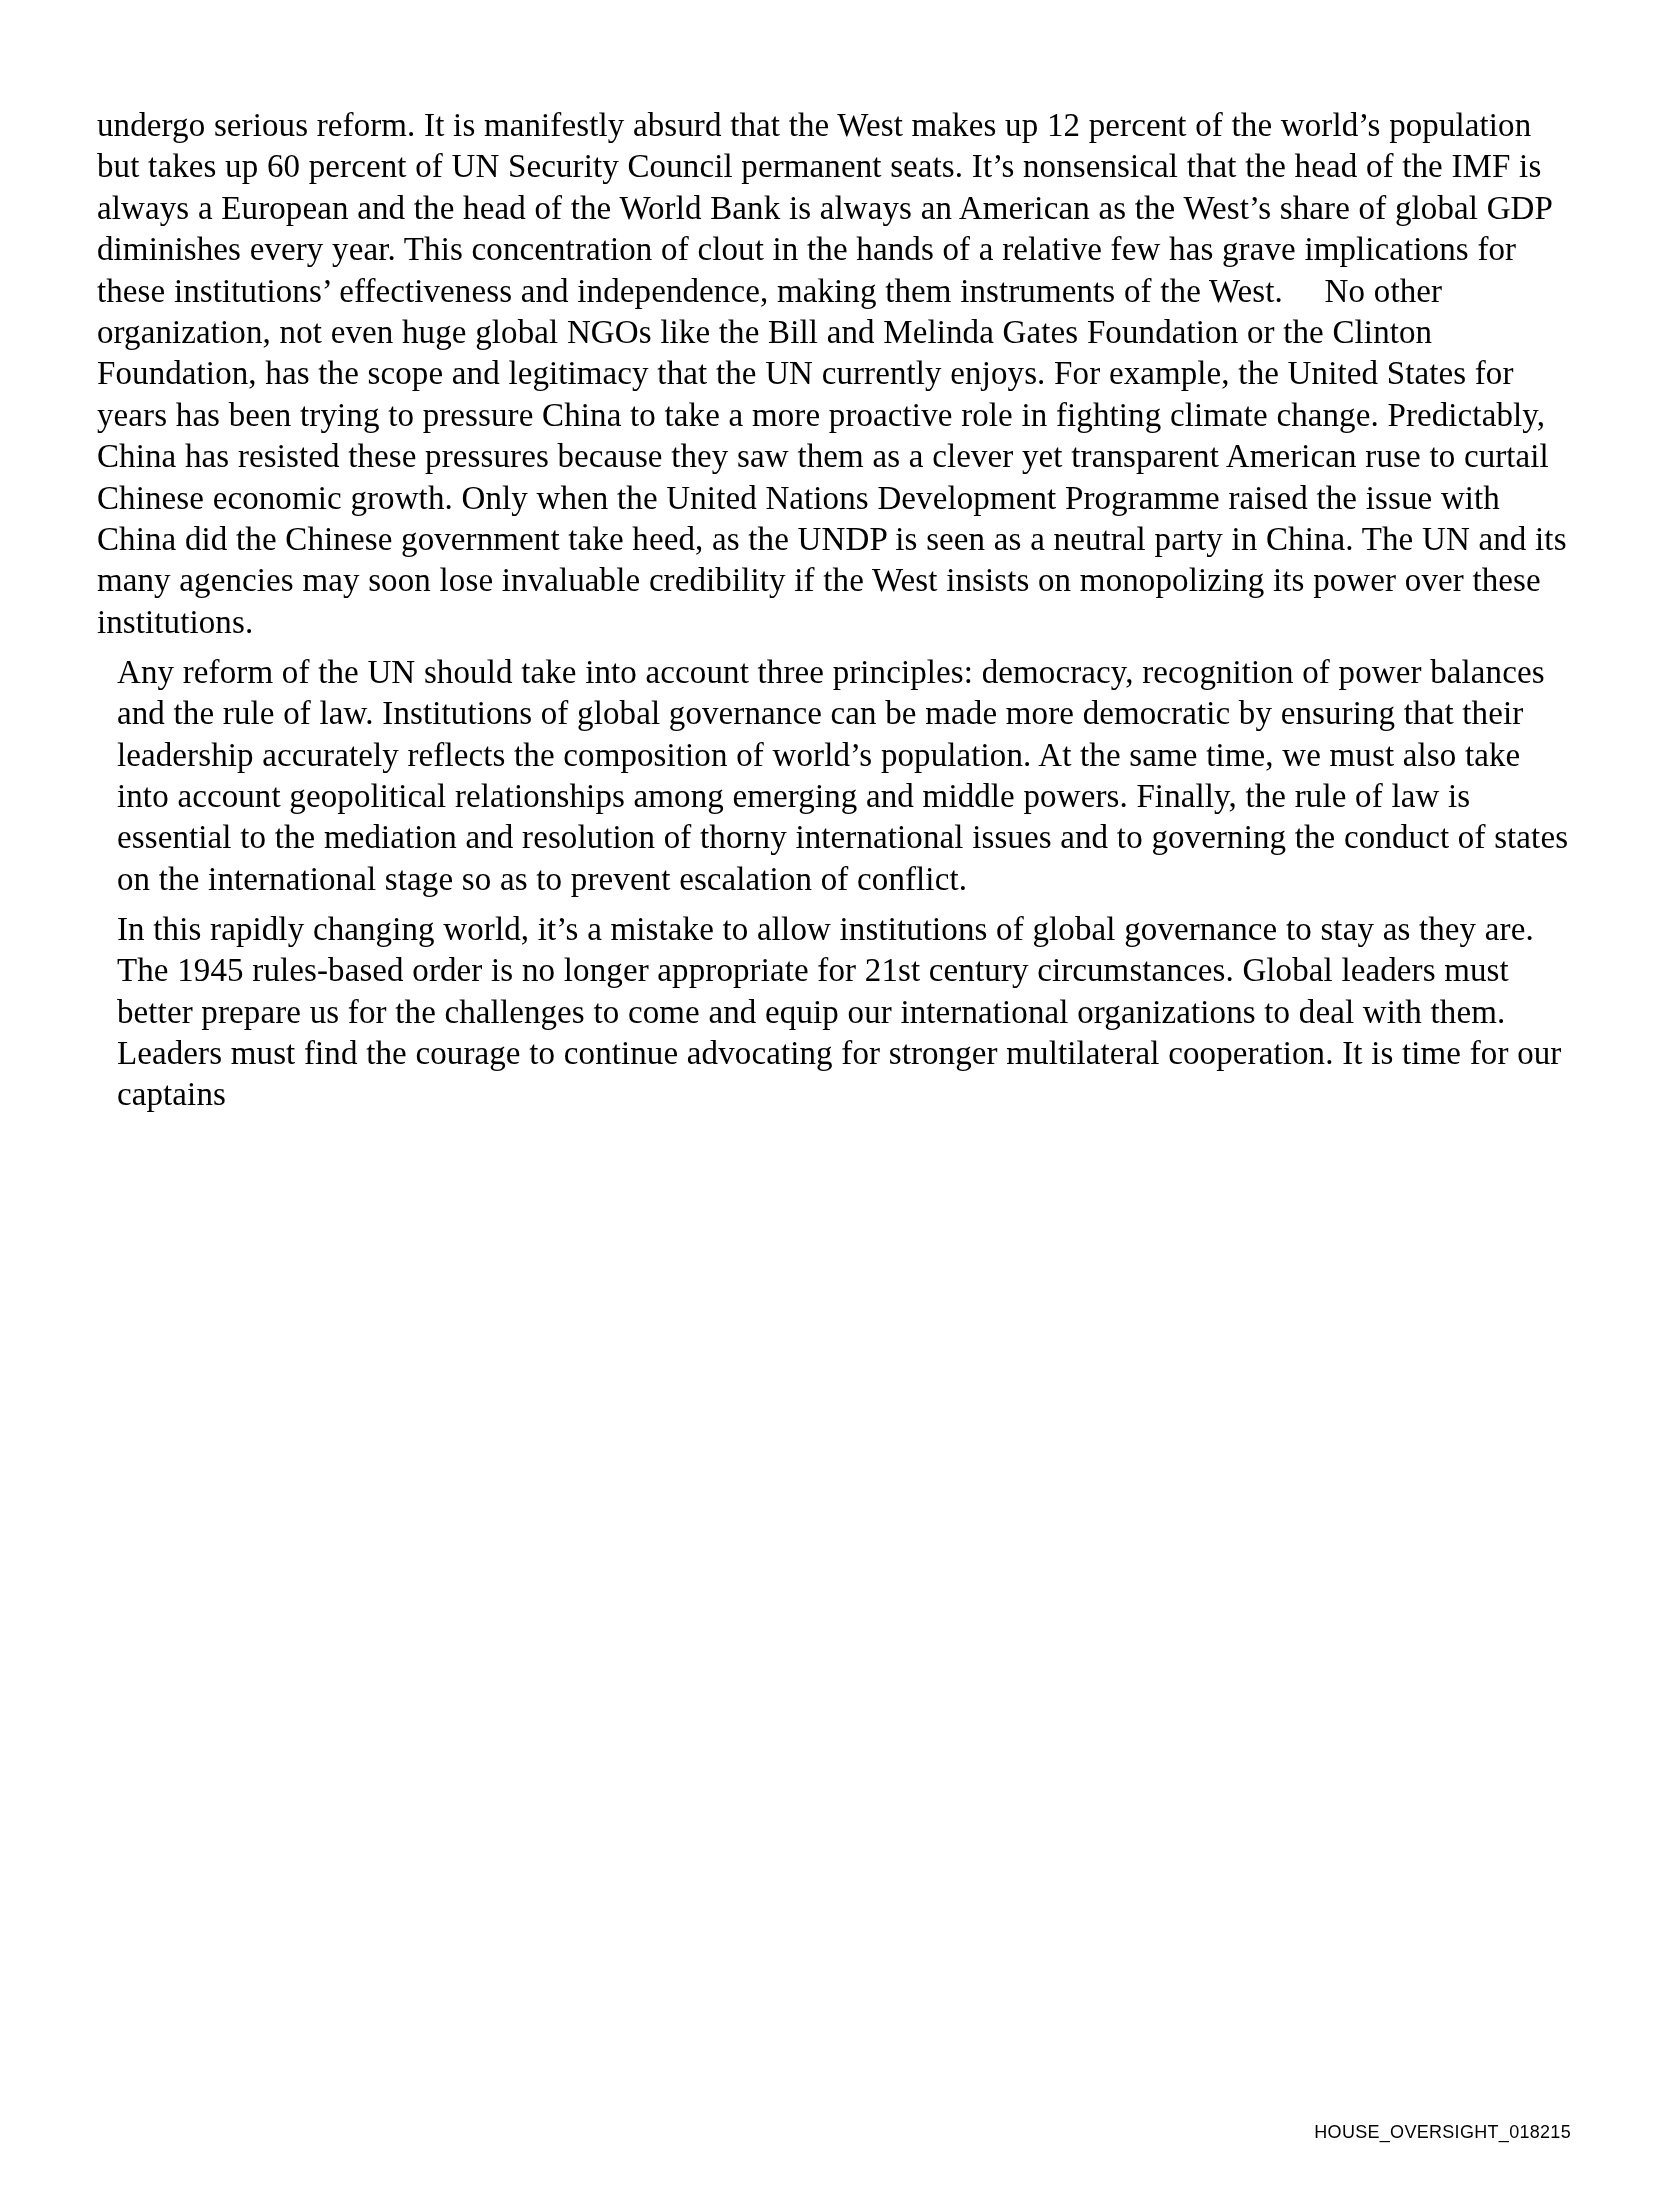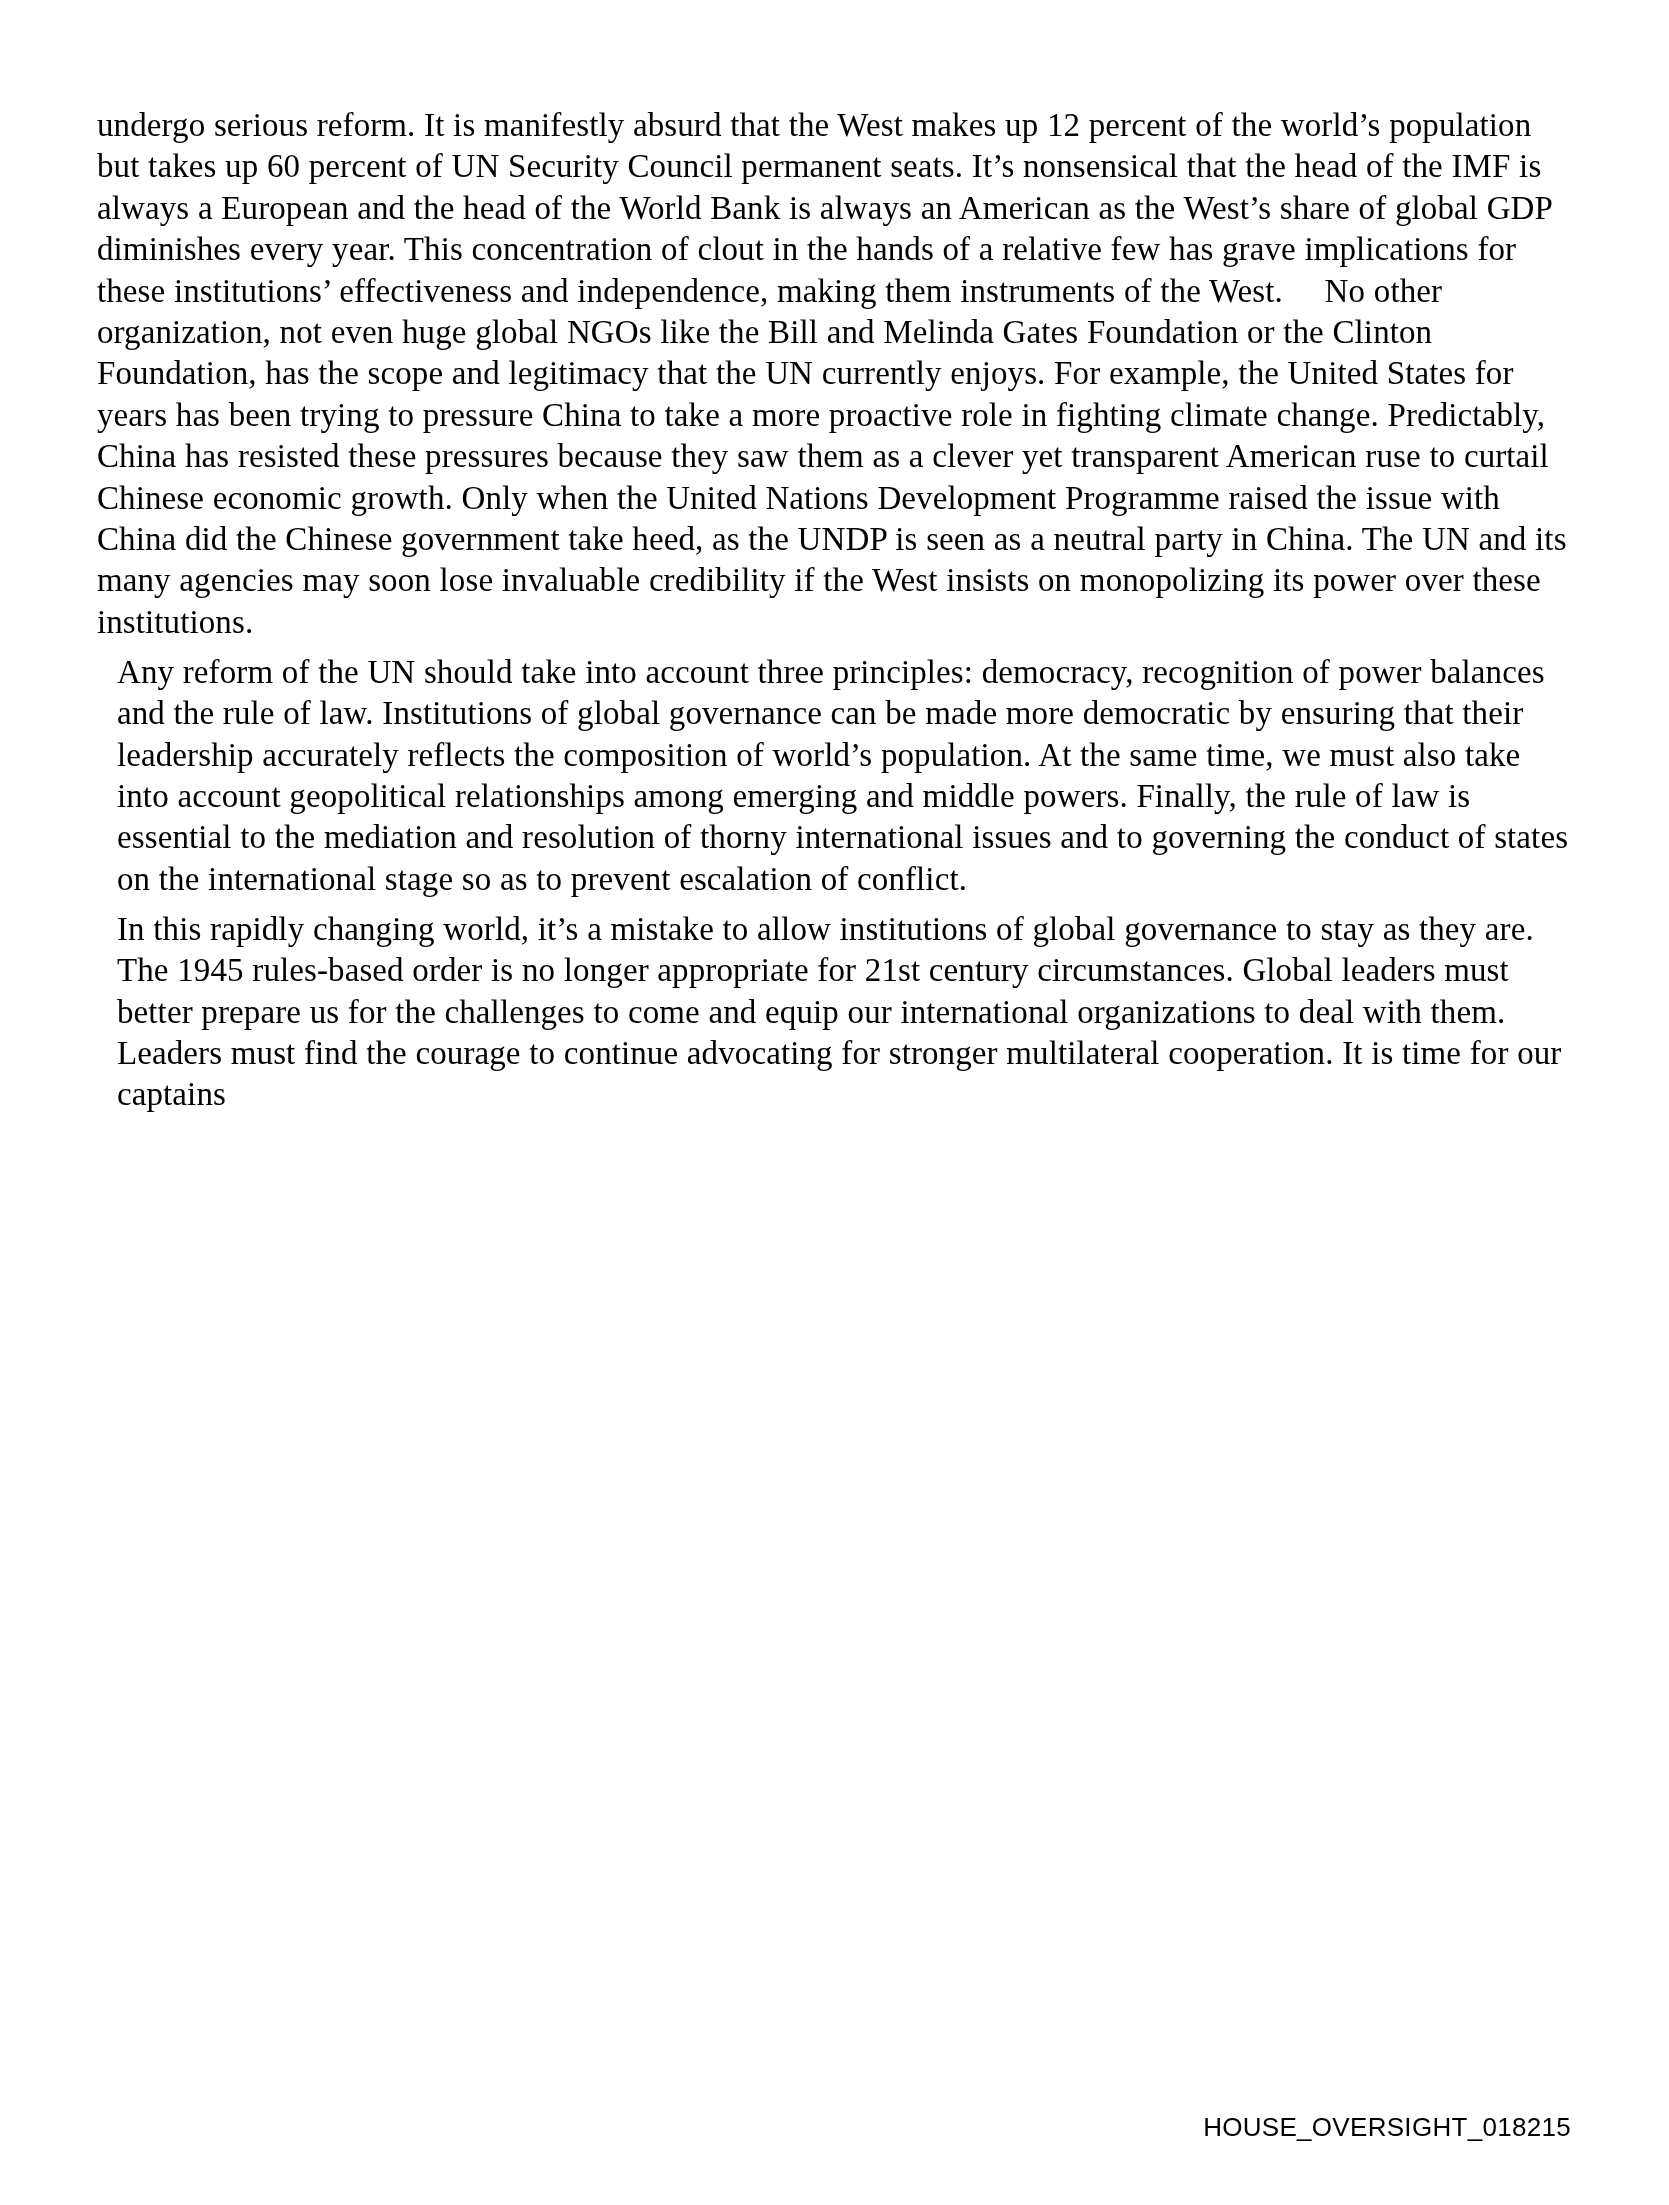--- a/index.html
+++ b/index.html
@@ -39,21 +39,21 @@
   }
   .para + .para {
     margin-top: 8.5px;
     margin-left: 20px;
   }
   .footer-stamp {
     position: absolute;
     right: 98px;
     bottom: 41px;
     font-family: "Liberation Sans", sans-serif;
-    font-size: 26px;
+    font-size: 18px;
     letter-spacing: 0.3px;
     color: #000000;
     white-space: nowrap;
   }
 </style>
 </head>
 <body>
 
 <div class="page">
   <div class="content">

